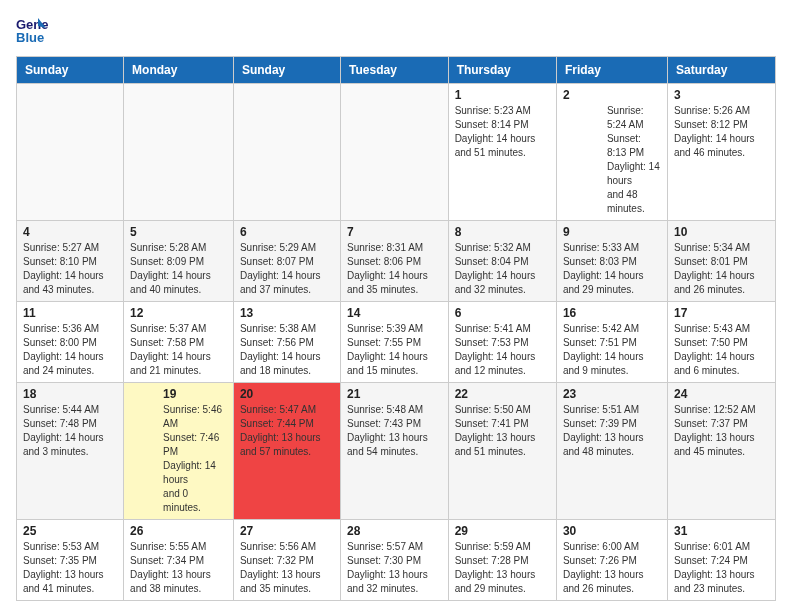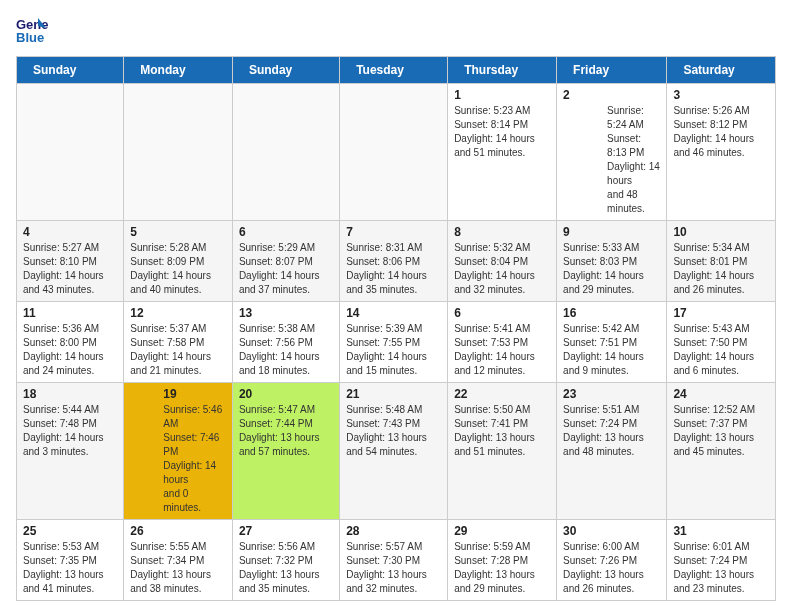--- a/index.html
+++ b/index.html
@@ -40,21 +40,21 @@
     }
     .calendar {
       width: 100%;
       border-collapse: collapse;
       font-size: 10.5px;
     }
     .calendar th {
       background: #1a6bb5;
       color: #fff;
       text-align: left;
-      padding: 6px 16px;
+      padding: 6px 8px;
       font-size: 12px;
       font-weight: bold;
       border: 1px solid #ccc;
     }
     .calendar td {
       vertical-align: top;
       border: 1px solid #ccc;
       padding: 4px 6px;
       width: 113px;
       min-height: 80px;
@@ -241,28 +241,28 @@
         </td>
       </tr>
       <tr>
         <td style="background: rgb(245, 245, 245);">
           <div class="day-number">18</div>
           <div class="day-info" style="white-space: pre-line;">Sunrise: 5:44 AM
 Sunset: 7:48 PM
 Daylight: 14 hours
 and 3 minutes.</div>
         </td>
-        <td style="background: #eab308; padding-left: 39px;">
+        <td style="background: #fef9c3; padding-left: 39px;">
           <div class="day-number">19</div>
           <div class="day-info" style="white-space: pre-line;">Sunrise: 5:46 AM
 Sunset: 7:46 PM
 Daylight: 14 hours
 and 0 minutes.</div>
         </td>
-        <td style="background: #bef264;">
+        <td style="background: #ef4444;">
           <div class="day-number">20</div>
           <div class="day-info" style="white-space: pre-line;">Sunrise: 5:47 AM
 Sunset: 7:44 PM
 Daylight: 13 hours
 and 57 minutes.</div>
         </td>
         <td style="background: rgb(245, 245, 245);">
           <div class="day-number">21</div>
           <div class="day-info" style="white-space: pre-line;">Sunrise: 5:48 AM
 Sunset: 7:43 PM
@@ -272,21 +272,21 @@
         <td style="background: rgb(245, 245, 245);">
           <div class="day-number">22</div>
           <div class="day-info" style="white-space: pre-line;">Sunrise: 5:50 AM
 Sunset: 7:41 PM
 Daylight: 13 hours
 and 51 minutes.</div>
         </td>
         <td style="background: rgb(245, 245, 245);">
           <div class="day-number">23</div>
           <div class="day-info" style="white-space: pre-line;">Sunrise: 5:51 AM
-Sunset: 7:24 PM
+Sunset: 7:39 PM
 Daylight: 13 hours
 and 48 minutes.</div>
         </td>
         <td style="background: rgb(245, 245, 245);">
           <div class="day-number">24</div>
           <div class="day-info" style="white-space: pre-line;">Sunrise: 12:52 AM
 Sunset: 7:37 PM
 Daylight: 13 hours
 and 45 minutes.</div>
         </td>

